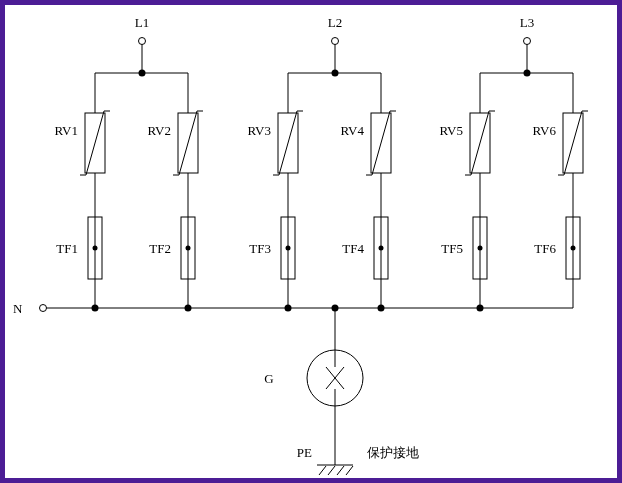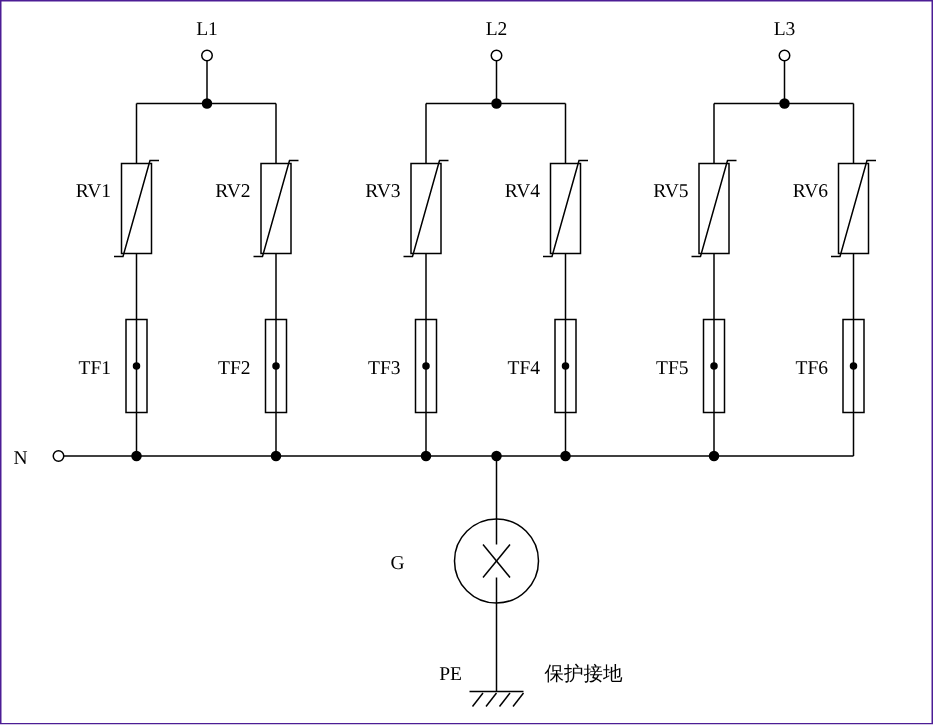--- a/index.html
+++ b/index.html
@@ -4,21 +4,21 @@
 <style>
   html, body {
     margin: 0;
     padding: 0;
     background: #ffffff;
   }
   .page {
     width: 622px;
     height: 483px;
     background: #ffffff;
-    border: 1px solid #4c1d95;
+    border: 5px solid #4c1d95;
     box-sizing: border-box;
     position: relative;
     font-family: "Liberation Serif", "DejaVu Serif", serif;
   }
   svg {
     display: block;
   }
   .w {
     stroke: #000000;
     stroke-width: 1;

